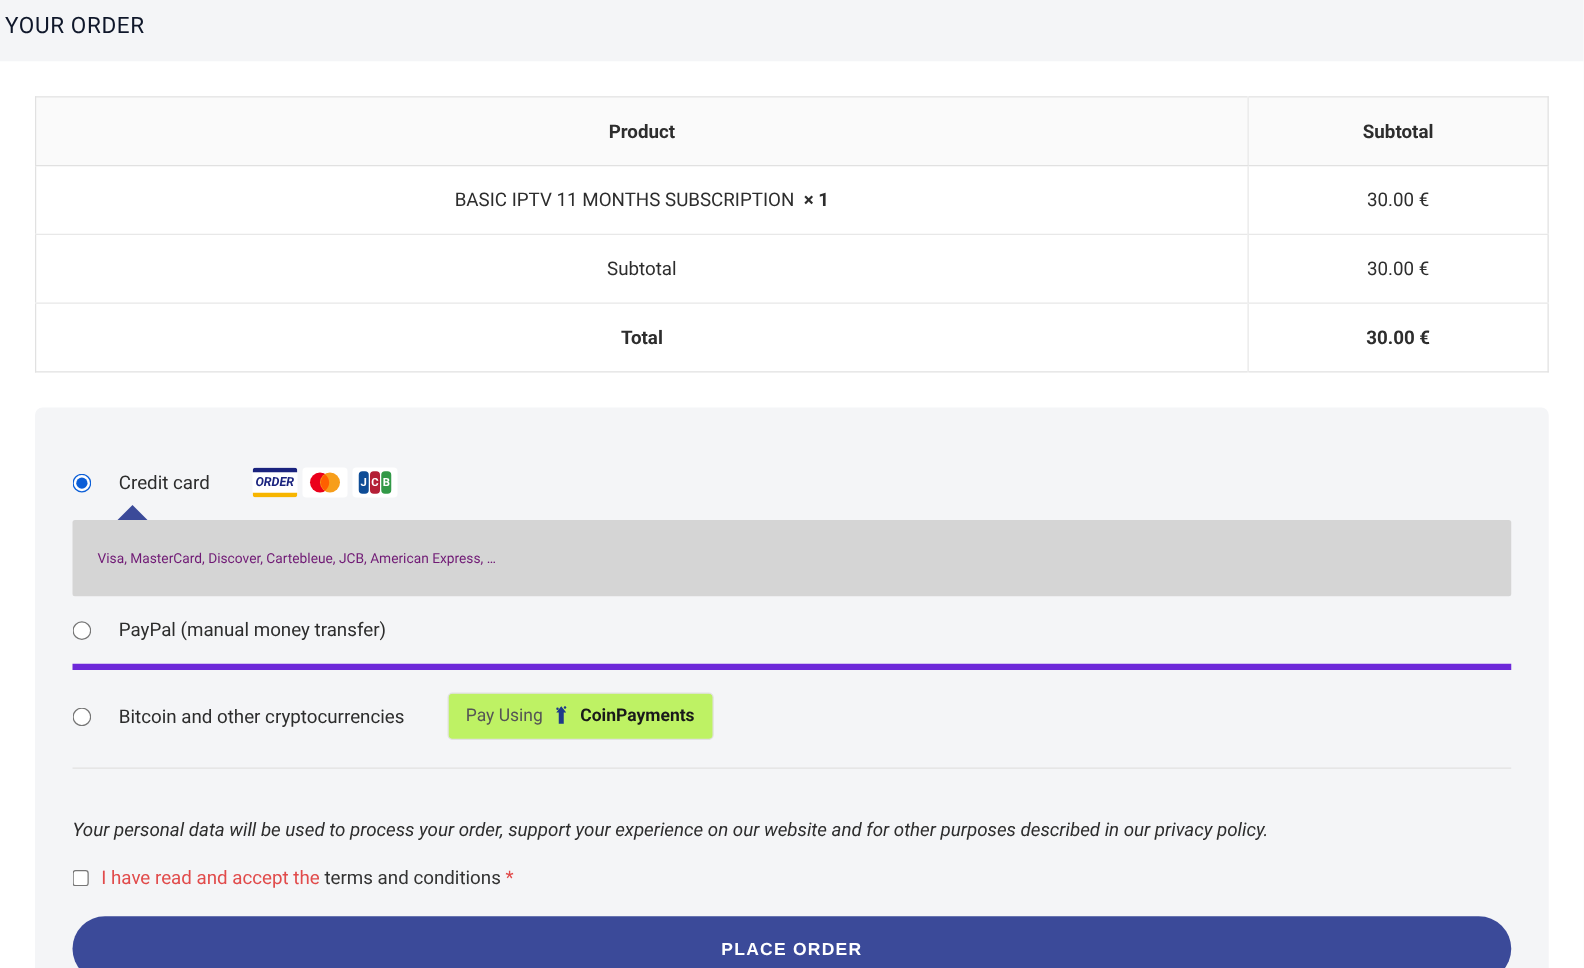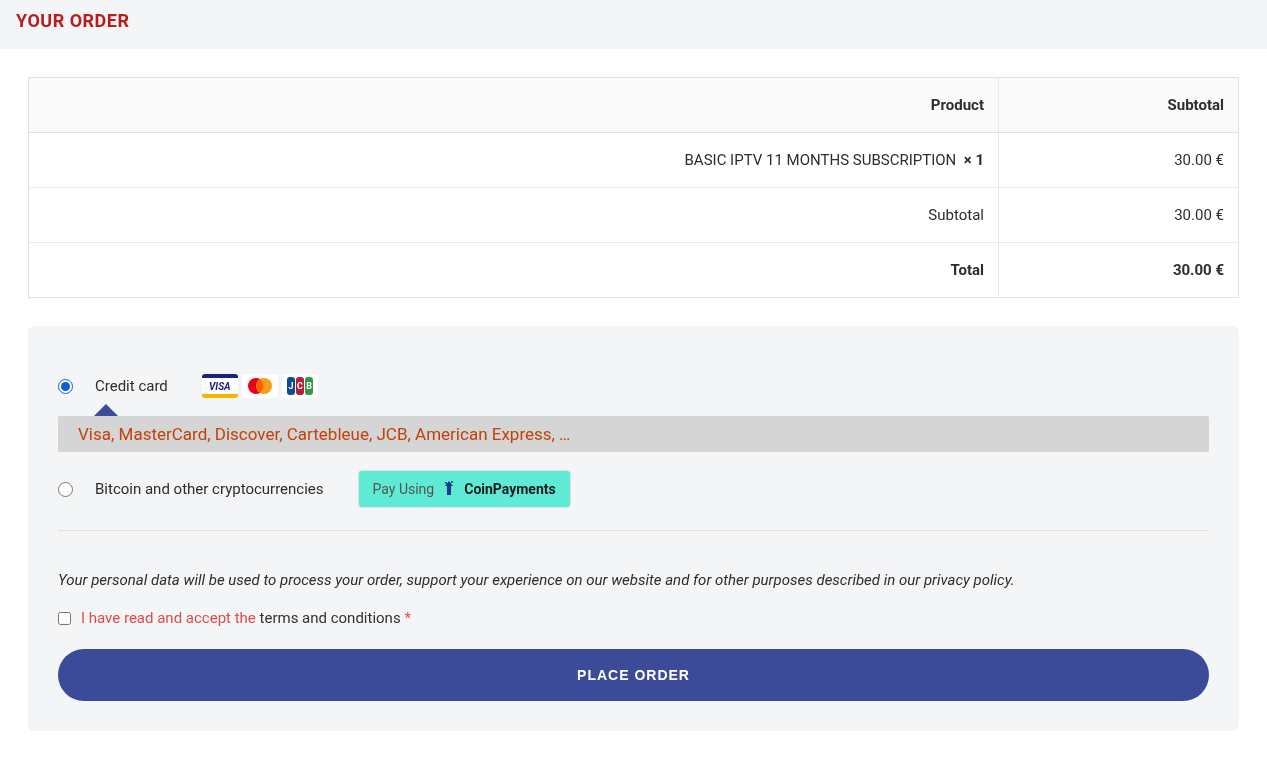--- a/index.html
+++ b/index.html
@@ -8,38 +8,38 @@
     background: #fff;
     color: #333;
     font-size: 15px;
   }
   .header-band {
     background: #f4f5f7;
     padding: 10px 0 18px 0;
   }
   .header-band h2 {
     font-size: 18px;
-    font-weight: 700;
+    font-weight: 400;
     letter-spacing: 0.5px;
-    color: #b91c1c;
-    padding-left: 16px;
+    color: #0f172a;
+    padding-left: 4px;
   }
   .container {
     padding: 0 28px;
   }
   
   table.order {
     width: 100%;
     border-collapse: collapse;
     margin-top: 28px;
     border: 1px solid #e1e1e1;
     background: #fff;
   }
   table.order th, table.order td {
-    text-align: right;
+    text-align: center;
     padding: 18px 14px;
     font-size: 15px;
     color: #2d2d2d;
   }
   table.order thead th {
     background: #fafafa;
     font-weight: 700;
     border-bottom: 1px solid #e1e1e1;
   }
   table.order tbody td, table.order tfoot td, table.order tfoot th {
@@ -108,37 +108,37 @@
     font-size: 10px;
   }
   .mc-icon svg { display:block; }
   .jcb-icon svg { display:block; }
   .cc-desc-wrap {
     position: relative;
     margin-bottom: 0;
   }
   .cc-desc {
     background: #d5d5d5;
-    color: #c2410c;
-    padding: 8px 20px;
-    font-size: 17px;
+    color: #701a75;
+    padding: 24px 20px;
+    font-size: 11px;
     border-radius: 2px;
     position: relative;
   }
   .cc-desc-arrow {
     position: absolute;
     top: -12px;
     left: 36px;
     width: 0; height: 0;
     border-left: 12px solid transparent;
     border-right: 12px solid transparent;
     border-bottom: 12px solid #3b4a99;
   }
   .coinpay-badge {
-    background: #5eead4;
+    background: #bef264;
     border: 1px solid #e1e1e1;
     border-radius: 4px;
     padding: 9px 14px;
     display: inline-flex;
     align-items: center;
     gap: 6px;
     font-size: 14px;
     color: #333;
   }
   .coinpay-badge .pu { color:#555; }
@@ -216,21 +216,21 @@
     </tfoot>
   </table>
 
   <div class="payment-panel">
 
     <div class="pm-row">
       <input type="radio" name="pm" checked="" style="">
       <span class="pm-label">
         <span>Credit card</span>
         <span class="card-icons">
-          <span class="card-icon visa-icon">VISA</span>
+          <span class="card-icon visa-icon">ORDER</span>
           <span class="card-icon mc-icon">
             <svg width="34" height="22" viewBox="0 0 34 22">
               <circle cx="13" cy="11" r="8" fill="#eb001b"></circle>
               <circle cx="21" cy="11" r="8" fill="#f79e1b"></circle>
               <path d="M17 4.5 a8 8 0 0 1 0 13 a8 8 0 0 1 0 -13" fill="#ff5f00"></path>
             </svg>
           </span>
           <span class="card-icon jcb-icon">
             <svg width="34" height="22" viewBox="0 0 34 22">
               <rect x="4" y="2" width="8" height="18" rx="3" fill="#0e4c96"></rect>
@@ -243,20 +243,26 @@
           </span>
         </span>
       </span>
     </div>
 
     <div class="cc-desc-wrap">
       <div class="cc-desc-arrow"></div>
       <div class="cc-desc">Visa, MasterCard, Discover, Cartebleue, JCB, American Express, …</div>
     </div>
 
+    <div class="pm-row">
+      <input type="radio" name="pm" style="">
+      <span class="pm-label">
+        <span>PayPal (manual money transfer)</span>
+      </span>
+    </div>
 
     <div class="pm-row">
       <input type="radio" name="pm" style="">
       <span class="pm-label">
         <span>Bitcoin and other cryptocurrencies</span>
         <span class="coinpay-badge">
           <span class="pu">Pay Using</span>
           <svg width="18" height="18" viewBox="0 0 18 18">
             <path d="M9 1 L13 6 L11 6 L11 15 L7 15 L7 6 L5 6 Z" fill="#1e3a8a"></path>
             <circle cx="6" cy="3" r="1" fill="#1e3a8a"></circle>

